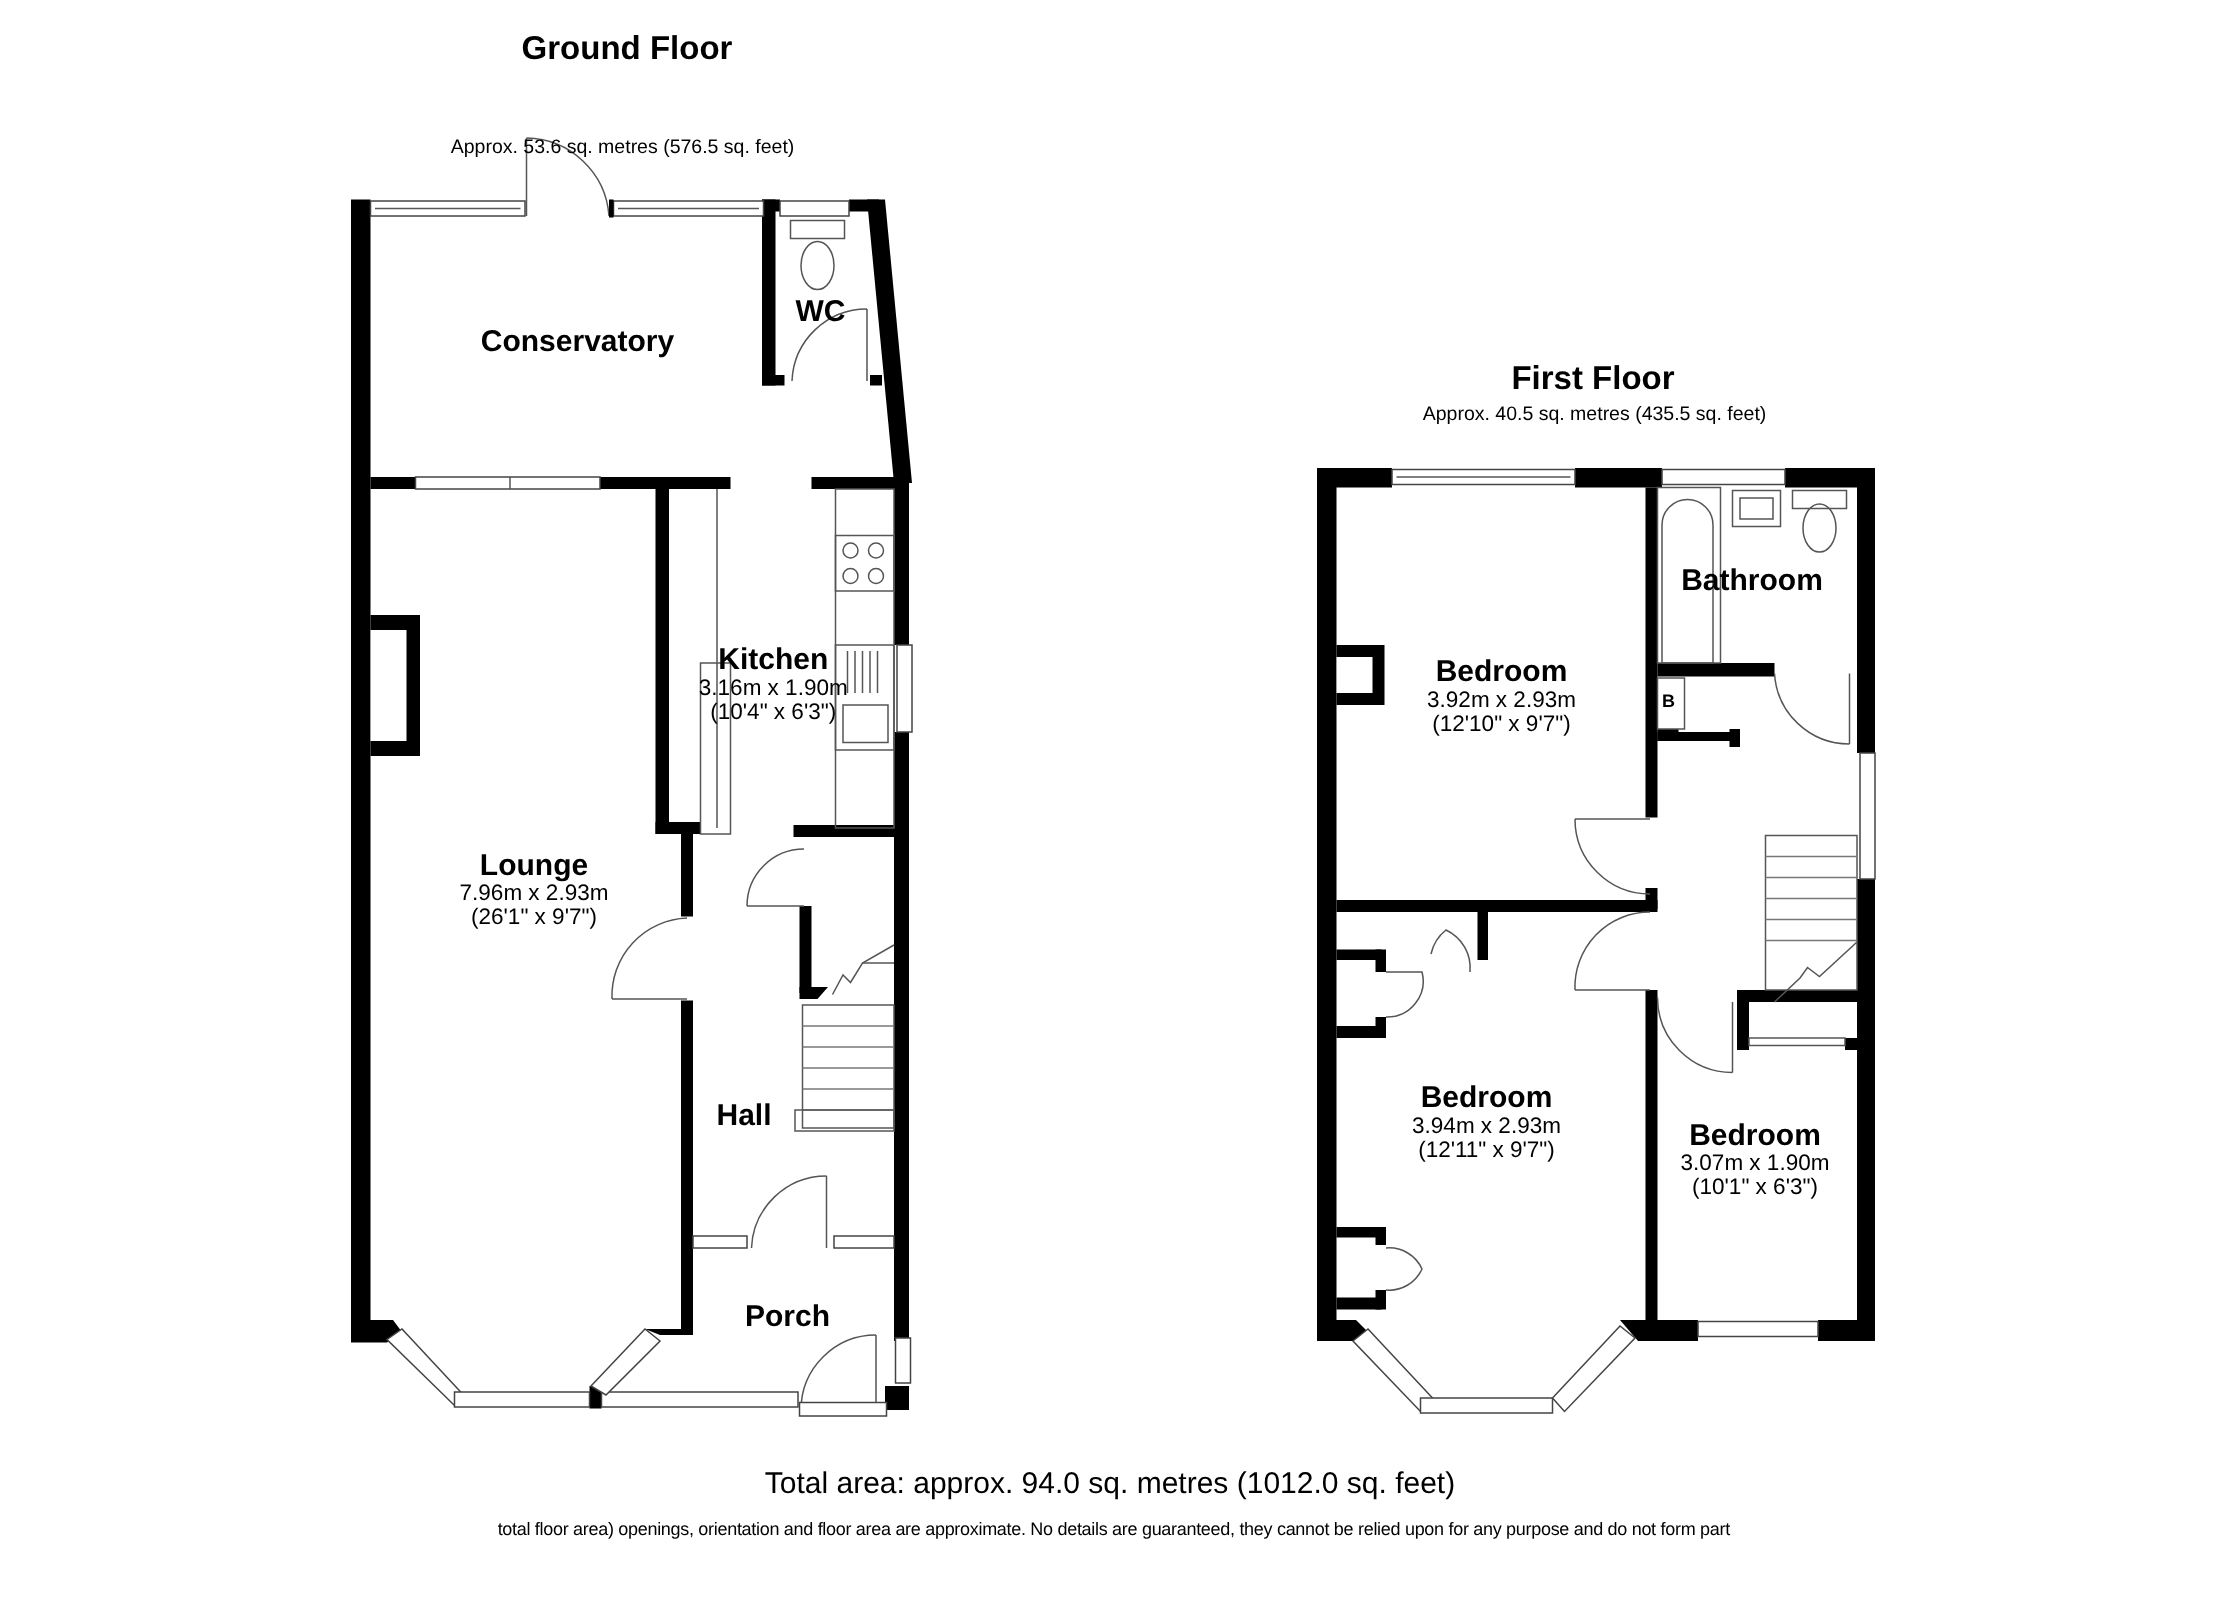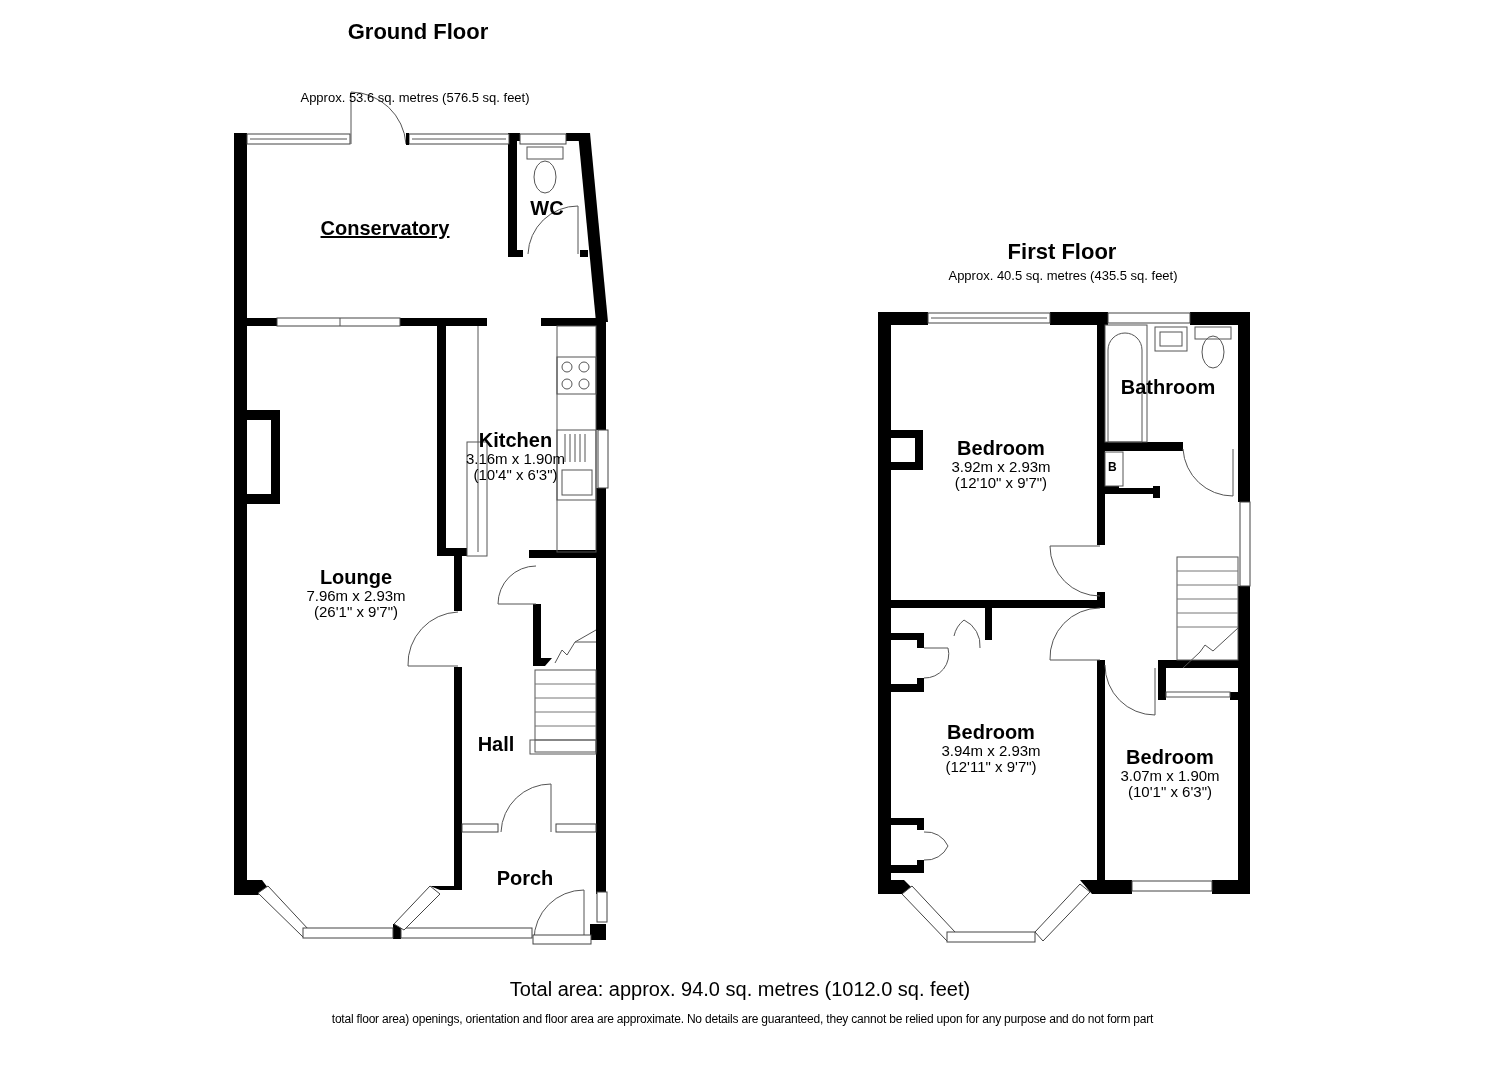--- a/index.html
+++ b/index.html
@@ -239,21 +239,21 @@
     <path class="thin" d="M924,832 A24,24 0 0 1 948,846 A24,24 0 0 1 924,860"></path>
   </g>
 </svg>
 
 <div class="abs floor-title" style="left:268px; top:19px; width:300px;">Ground Floor</div>
 <div class="abs floor-sub" style="left:245px; top:50px; width:340px;margin-top:40px;">Approx. 53.6 sq. metres (576.5 sq. feet)</div>
 
 <div class="abs floor-title" style="left:912px; top:239px; width:300px;">First Floor</div>
 <div class="abs floor-sub" style="left:888px; top:268px; width:350px;">Approx. 40.5 sq. metres (435.5 sq. feet)</div>
 
-<div class="room" style="left:300px; top:218px; width:170px;text-decoration:underline;">
+<div class="room" style="left:300px; top:218px; width:170px;">
   <span class="name">Conservatory</span>
 </div>
 <div class="room" style="left:522px; top:198px; width:50px;">
   <span class="name">WC</span>
 </div>
 <div class="room" style="left:446px; top:430px; width:139px;">
   <span class="name">Kitchen</span>
   <span class="dim">3.16m x 1.90m</span>
   <span class="dim">(10'4" x 6'3")</span>
 </div>

